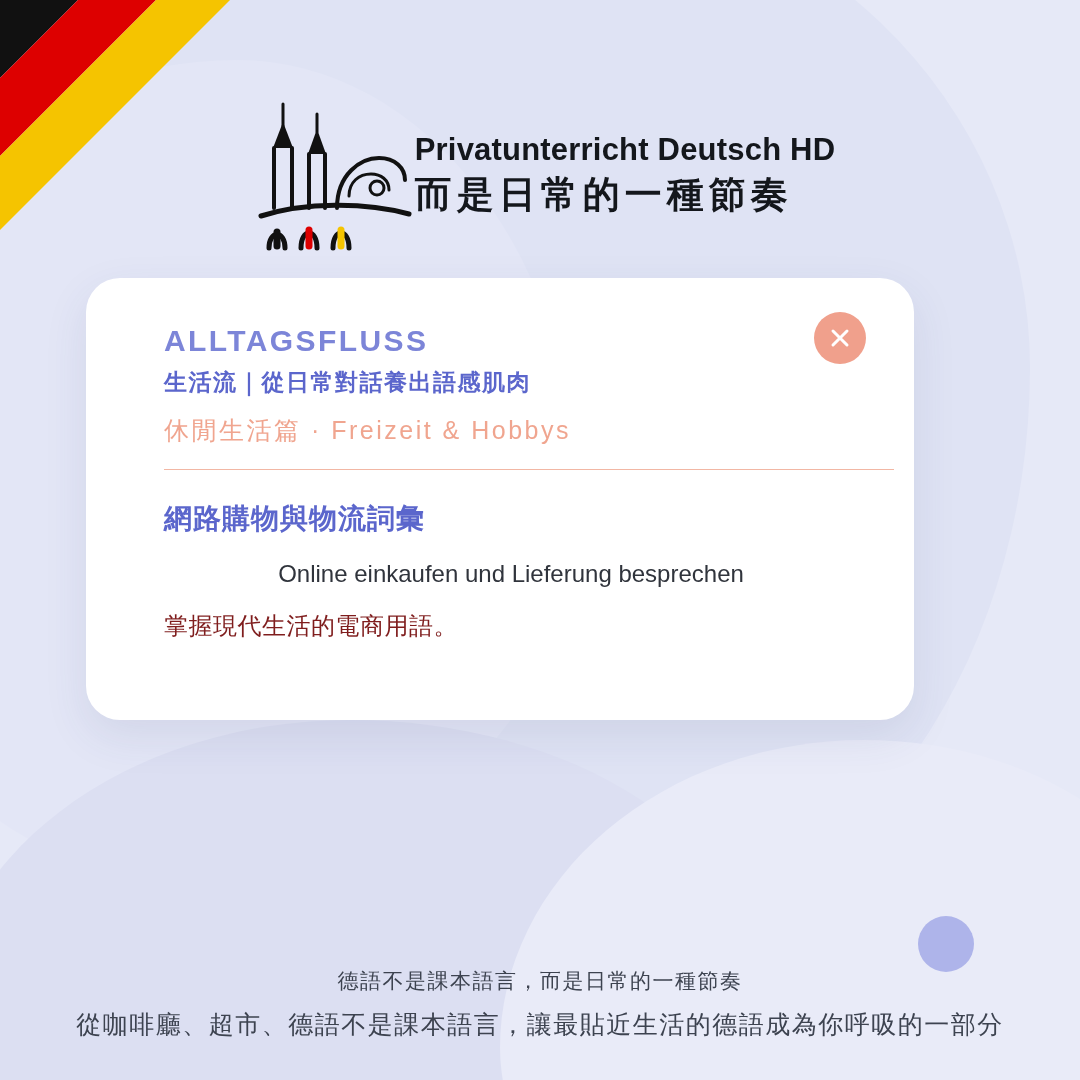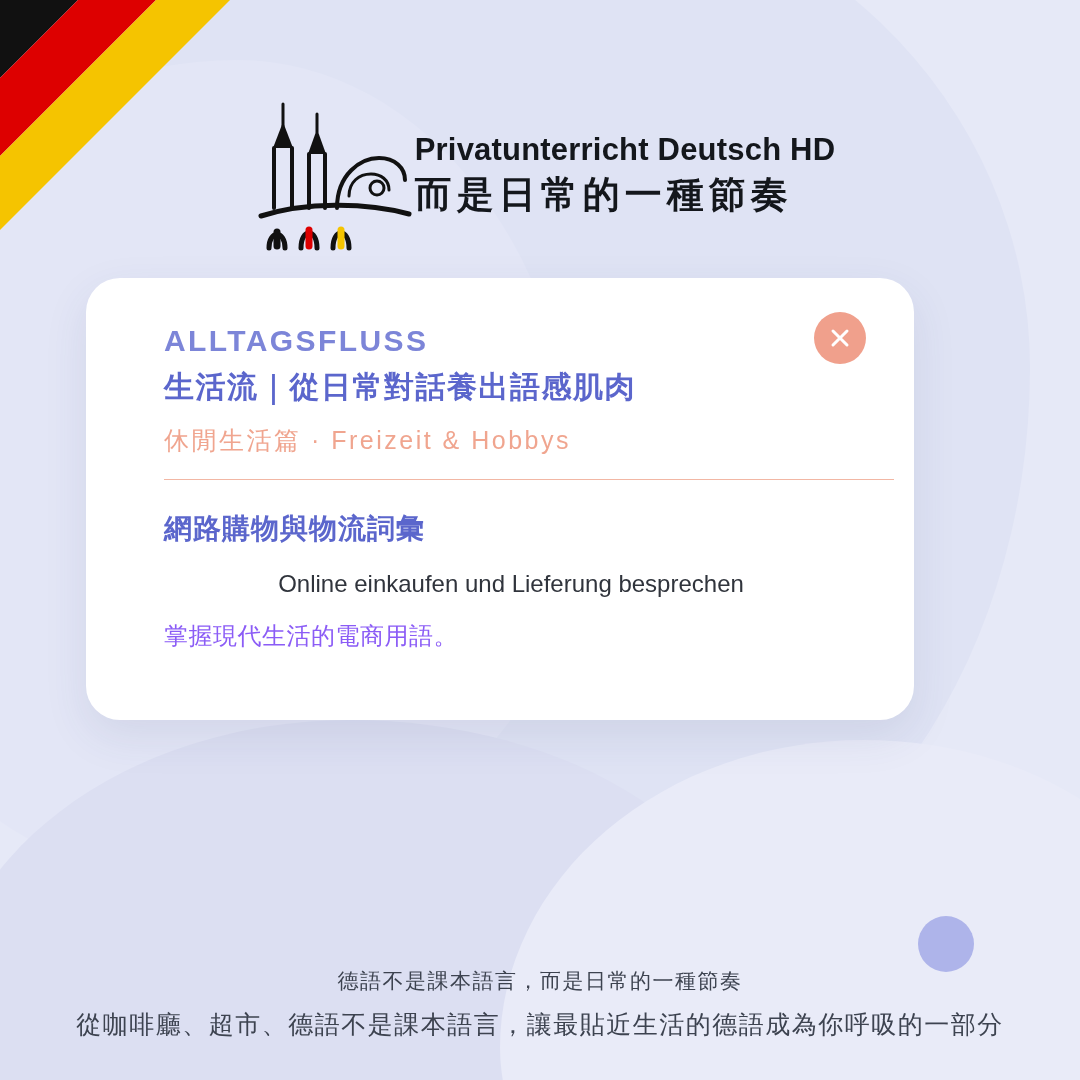--- a/index.html
+++ b/index.html
@@ -139,21 +139,21 @@
 
   .kicker {
     font-size: 30px;
     font-weight: 700;
     color: #7c85d8;
     letter-spacing: 2.4px;
     line-height: 1.15;
   }
   .headline {
     margin-top: 8px;
-    font-size: 30px;
+    font-size: 23px;
     font-weight: 700;
     color: #5b66cc;
     letter-spacing: 1.5px;
   }
   .subline {
     margin-top: 16px;
     font-size: 25px;
     color: #f0a58f;
     letter-spacing: 2.5px;
   }
@@ -172,21 +172,21 @@
   }
   .topic-de {
     margin-top: 22px;
     font-size: 24px;
     color: #30343c;
     text-align: center;
   }
   .topic-note {
     margin-top: 22px;
     font-size: 24px;
-    color: #8b5cf6;
+    color: #7f1d1d;
     letter-spacing: 0.5px;
   }
 
   
   .footer {
     position: absolute;
     left: 0;
     right: 0;
     bottom: 36px;
     text-align: center;

